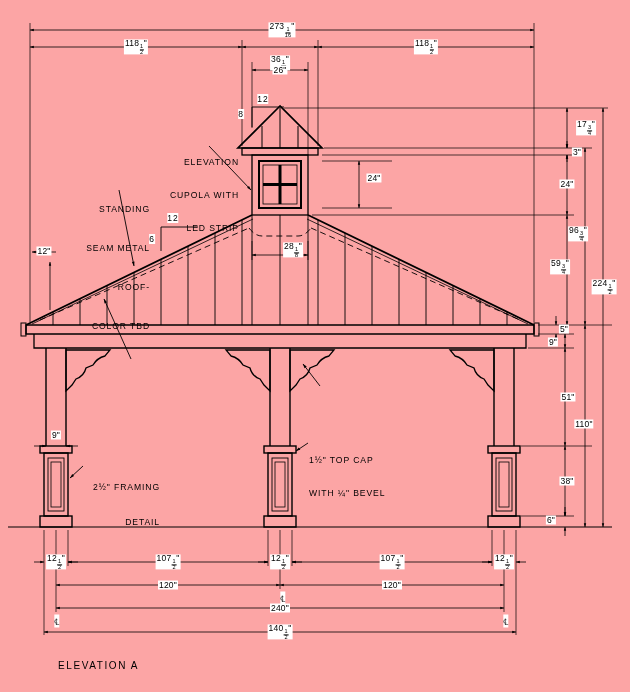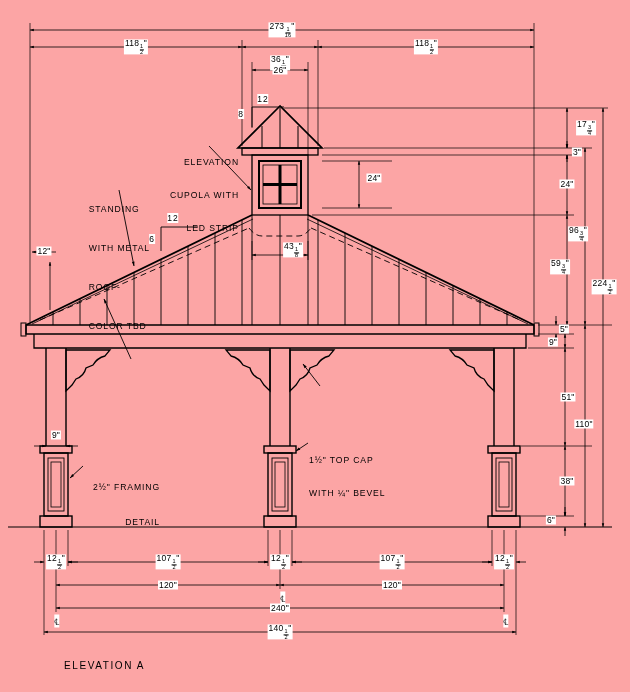--- a/index.html
+++ b/index.html
@@ -182,21 +182,21 @@
 <span class="t dim" style="left:280px;top:63px"><span>36</span><span class="fr"><span class="fn">1</span><span>8</span></span><span>"</span></span>
 <span class="t dim" style="left:426px;top:47px"><span>118</span><span class="fr"><span class="fn">1</span><span>2</span></span><span>"</span></span>
 <span class="t dim" style="left:280px;top:70px"><span>26</span><span>"</span></span>
 
 <span class="t slope" style="left:263px;top:99px">12</span>
 <span class="t slope" style="left:241px;top:114px">8</span>
 <span class="t slope" style="left:173px;top:218px">12</span>
 <span class="t slope" style="left:152px;top:239px">6</span>
 
 <span class="t dim" style="left:374px;top:178px"><span>24</span><span>"</span></span>
-<span class="t dim" style="left:293px;top:250px"><span>43</span><span class="fr"><span class="fn">1</span><span>8</span></span><span>"</span></span>
+<span class="t dim" style="left:293px;top:250px"><span>28</span><span class="fr"><span class="fn">1</span><span>8</span></span><span>"</span></span>
 <span class="t dim" style="left:44px;top:251px"><span>12</span><span>"</span></span>
 
 <span class="t dim" style="left:586px;top:128px"><span>17</span><span class="fr"><span class="fn">3</span><span>4</span></span><span>"</span></span>
 <span class="t dim" style="left:577px;top:152px"><span>3</span><span>"</span></span>
 <span class="t dim" style="left:567px;top:184px"><span>24</span><span>"</span></span>
 <span class="t dim" style="left:560px;top:267px"><span>59</span><span class="fr"><span class="fn">3</span><span>4</span></span><span>"</span></span>
 <span class="t dim" style="left:578px;top:234px"><span>96</span><span class="fr"><span class="fn">3</span><span>4</span></span><span>"</span></span>
 <span class="t dim" style="left:604px;top:287px"><span>224</span><span class="fr"><span class="fn">1</span><span>2</span></span><span>"</span></span>
 <span class="t dim" style="left:564px;top:329px"><span>5</span><span>"</span></span>
 <span class="t dim" style="left:553px;top:342px"><span>9</span><span>"</span></span>
@@ -219,30 +219,30 @@
 
 <span class="t cl" style="left:283px;top:598px">℄</span>
 <span class="t cl" style="left:57px;top:621px">℄</span>
 <span class="t cl" style="left:506px;top:621px">℄</span>
 
 <div class="lblk" style="right:423px;top:135px;text-align:right">
   <span>ELEVATION</span>
   <span>CUPOLA WITH</span>
   <span>LED STRIP</span>
 </div>
-<div class="lblk" style="right:512px;top:177px;line-height:13px">
+<div class="lblk" style="right:512px;top:177px;text-align:right;line-height:13px">
   <span>STANDING</span>
-  <span>WITH METAL</span>
+  <span>SEAM METAL</span>
   <span>ROOF-</span>
   <span>COLOR TBD</span>
 </div>
 <div class="lblk" style="left:309px;top:433px">
   <span>1½" TOP CAP</span>
   <span>WITH ¼" BEVEL</span>
 </div>
 <div class="lblk" style="left:84px;top:459px;width:76px;text-align:right;line-height:11.5px">
   <span>2½" FRAMING</span>
   <span>DETAIL</span>
 </div>
 
-<span class="title" style="left:64px;top:660px">ELEVATION A</span>
+<span class="title" style="left:58px;top:660px">ELEVATION A</span>
 
 </div>
 
 </body></html>

